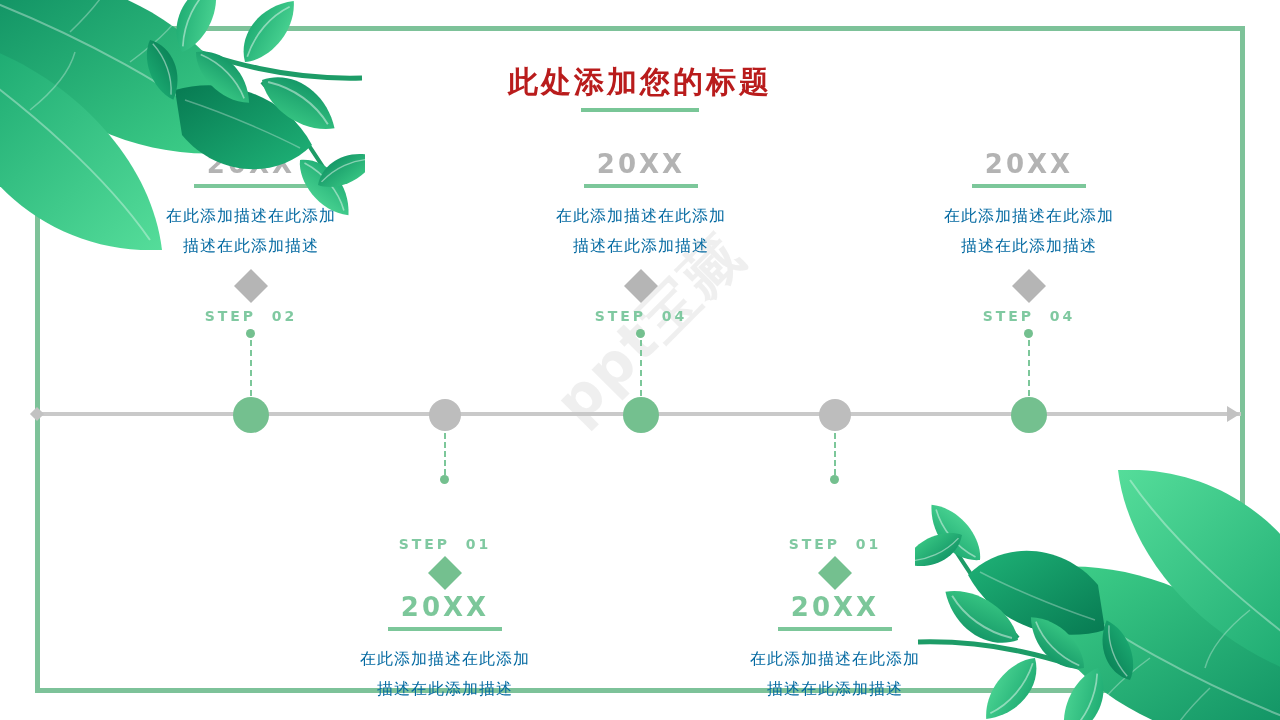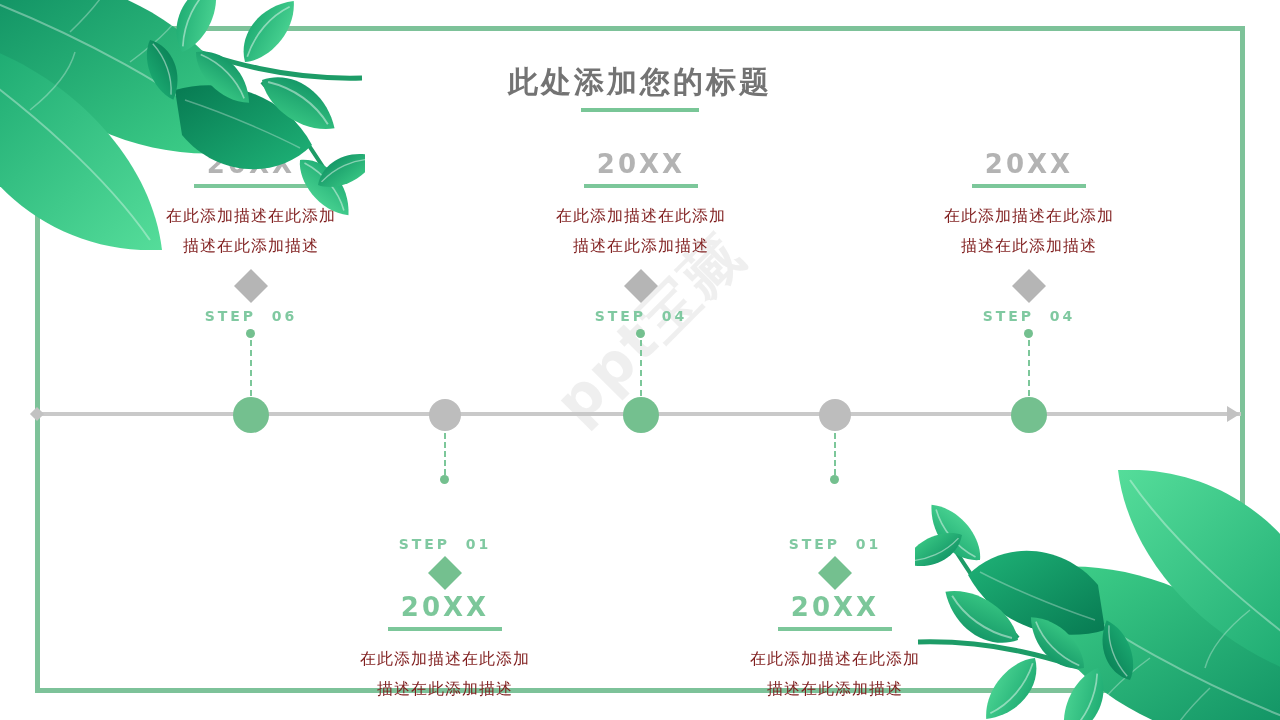--- a/index.html
+++ b/index.html
@@ -16,21 +16,21 @@
   
   .watermark{
     position:absolute;left:520px;top:290px;width:260px;z-index:2;
     font-size:58px;font-weight:bold;color:#8a8a8a;opacity:0.13;
     letter-spacing:2px;transform:rotate(-45deg);transform-origin:center;
     text-align:center;user-select:none;
   }
   
   .title{
     position:absolute;left:0;right:0;top:62px;margin:0;z-index:3;
-    text-align:center;font-size:30px;font-weight:bold;color:#737373;
+    text-align:center;font-size:30px;font-weight:bold;color:#b91c1c;
     letter-spacing:3px;
   }
   .title-underline{
     position:absolute;left:581px;top:108px;width:118px;height:4px;
     background:#79c697;z-index:3;
   }
   
   .axis{position:absolute;left:38px;top:412px;width:1203px;height:4px;background:#c9c9c9;z-index:2;}
   .axis-start{position:absolute;left:32px;top:409px;width:10px;height:10px;background:#c2c2c2;transform:rotate(45deg);z-index:2;}
   .axis-arrow{position:absolute;left:1227px;top:406px;width:0;height:0;
@@ -52,21 +52,21 @@
   .p-t0{left:246px;} .p-t1{left:636px;} .p-t2{left:1024px;}
   .p-b0{left:440px;} .p-b1{left:830px;}
   
   .item{position:absolute;width:260px;text-align:center;z-index:3;}
   .item.top{top:150px;} .item.bottom{top:490px;}
   .t0{left:121px;} .t1{left:511px;} .t2{left:899px;}
   .b0{left:315px;} .b1{left:705px;}
   .year{font-size:26px;font-weight:600;letter-spacing:3px;line-height:28px;}
   .top .year{color:#b3b3b3;} .bottom .year{color:#7cc79a;}
   .year-line{width:114px;height:4px;margin:6px auto 0;background:#7cc79a;}
-  .desc{margin-top:13px;font-size:16px;line-height:30px;color:#7f1d1d;letter-spacing:1px;font-weight:500;text-align:center;}
+  .desc{margin-top:13px;font-size:16px;line-height:30px;color:#0369a1;letter-spacing:1px;font-weight:500;text-align:center;}
   .diamond{width:24px;height:24px;transform:rotate(45deg);}
   .top .diamond{margin:13px auto 0;background:#b5b5b5;}
   .bottom .diamond{margin:8px auto 0;background:#74c08f;}
   .step{font-size:14px;color:#80c9a1;letter-spacing:3px;white-space:pre;font-weight:600;line-height:18px;margin-top:45px;}
   .top .step{margin-top:9px;}
   .bottom .year{margin-top:8px;}
   
   .leaves{position:absolute;z-index:5;pointer-events:none;}
   .leaves.tl{left:0;top:0;}
   .leaves.br{right:0;bottom:0;transform:rotate(180deg);}
@@ -105,21 +105,21 @@
   <div class="dot bottomc p-b1"></div>
 
   <div class="item top t0">
     <div class="year">20XX</div>
     <div class="year-line"></div>
     <div class="desc">
       <div>在此添加描述在此添加</div>
       <div>描述在此添加描述</div>
     </div>
     <div class="diamond"></div>
-    <div class="step">STEP  06</div>
+    <div class="step">STEP  02</div>
   </div>
 
   <div class="item top t1">
     <div class="year">20XX</div>
     <div class="year-line"></div>
     <div class="desc">
       <div>在此添加描述在此添加</div>
       <div>描述在此添加描述</div>
     </div>
     <div class="diamond"></div>

